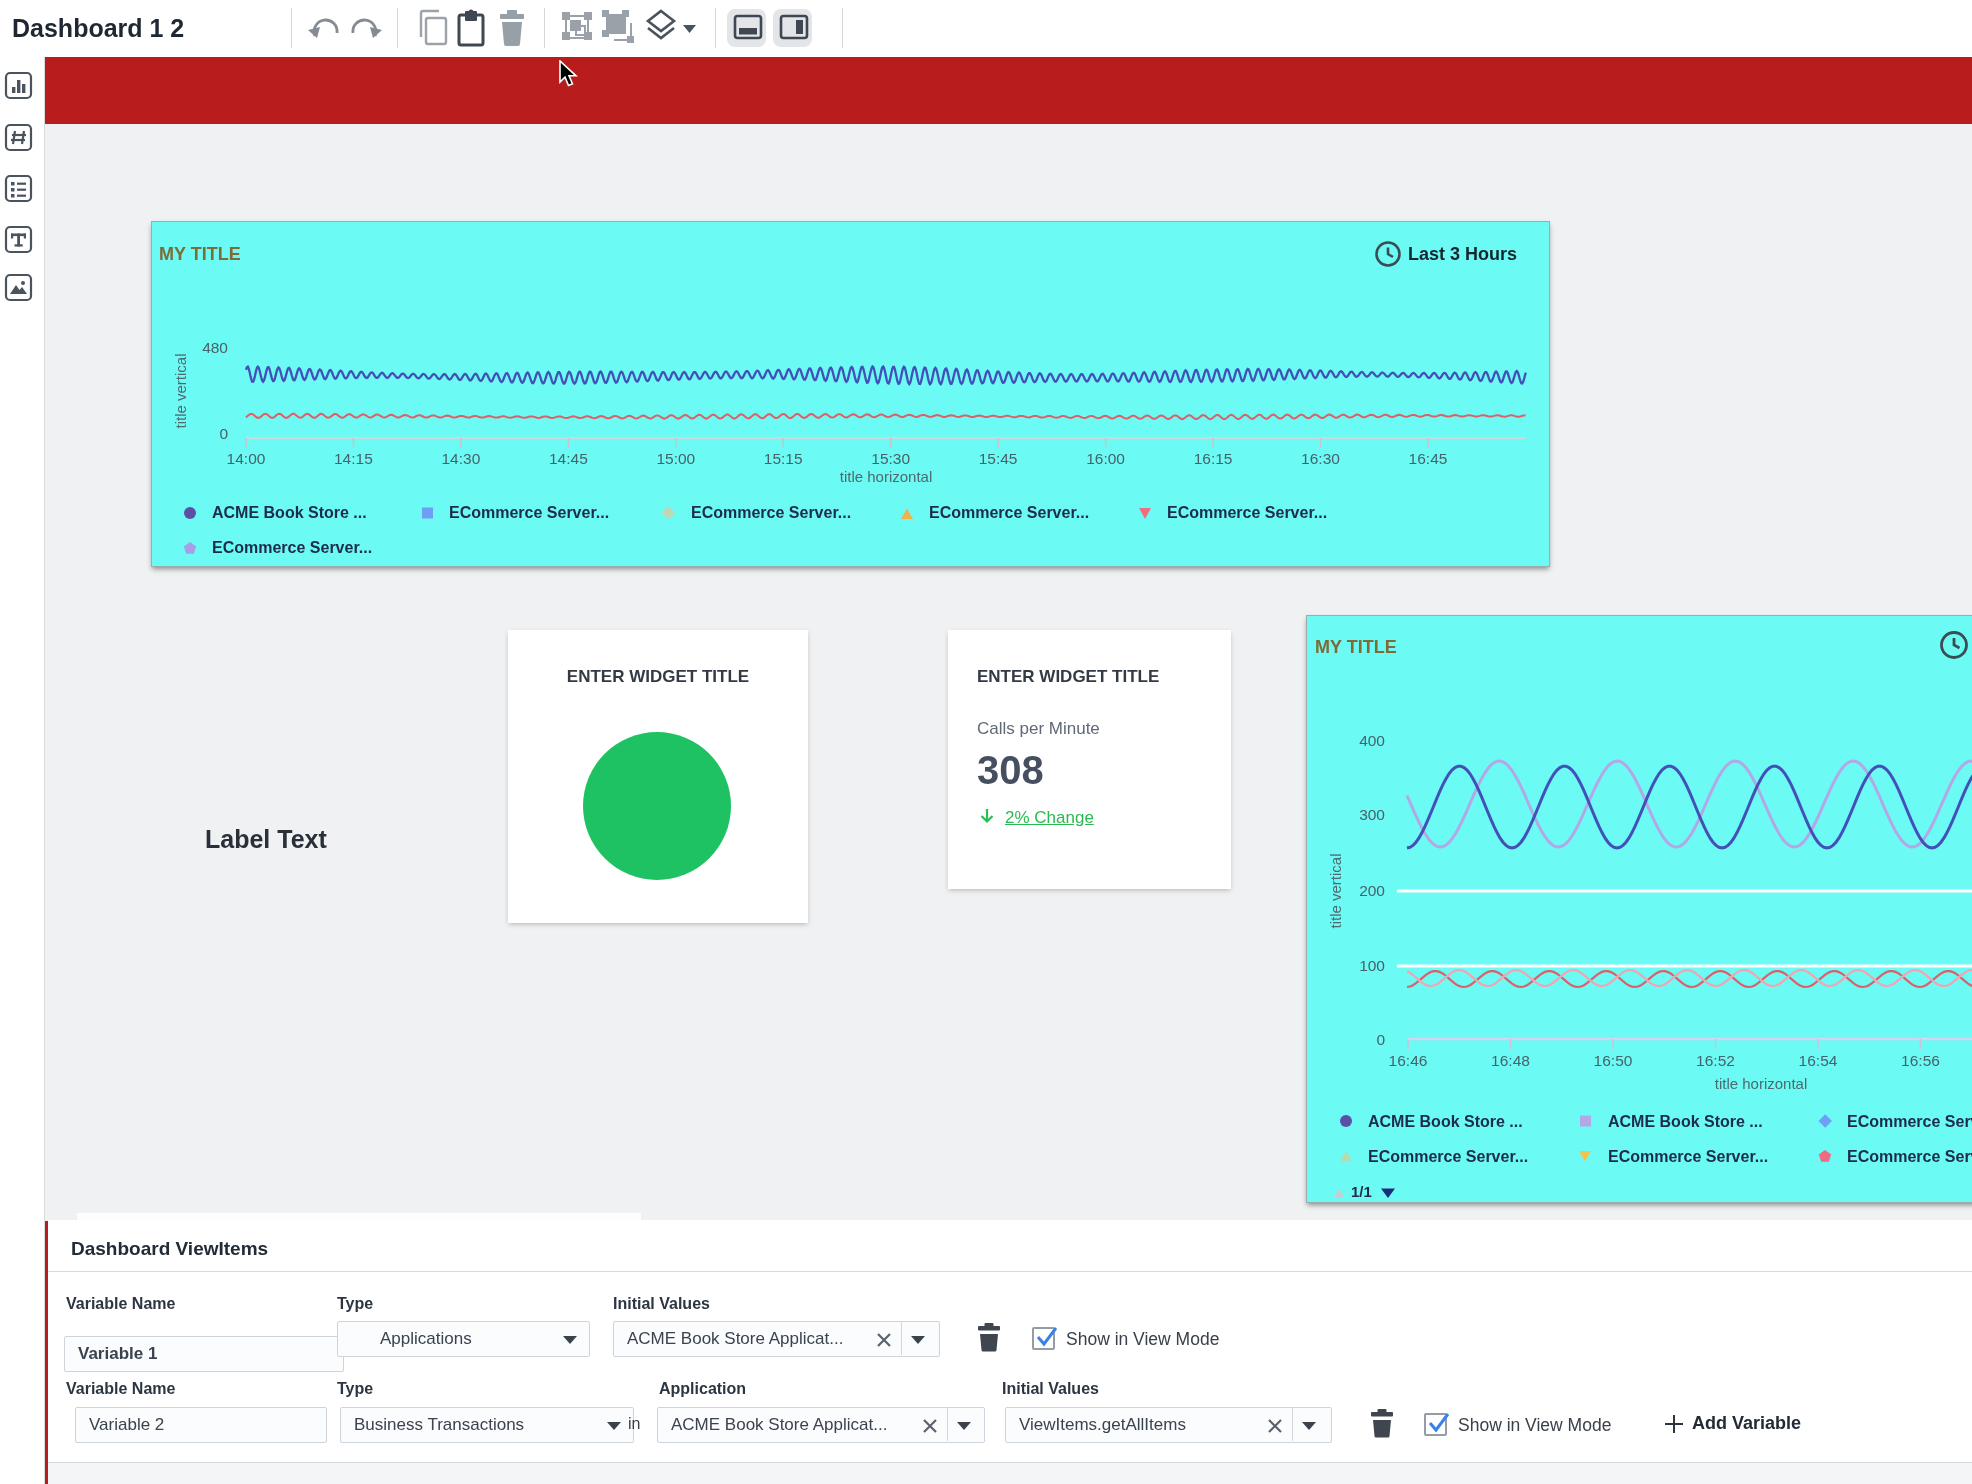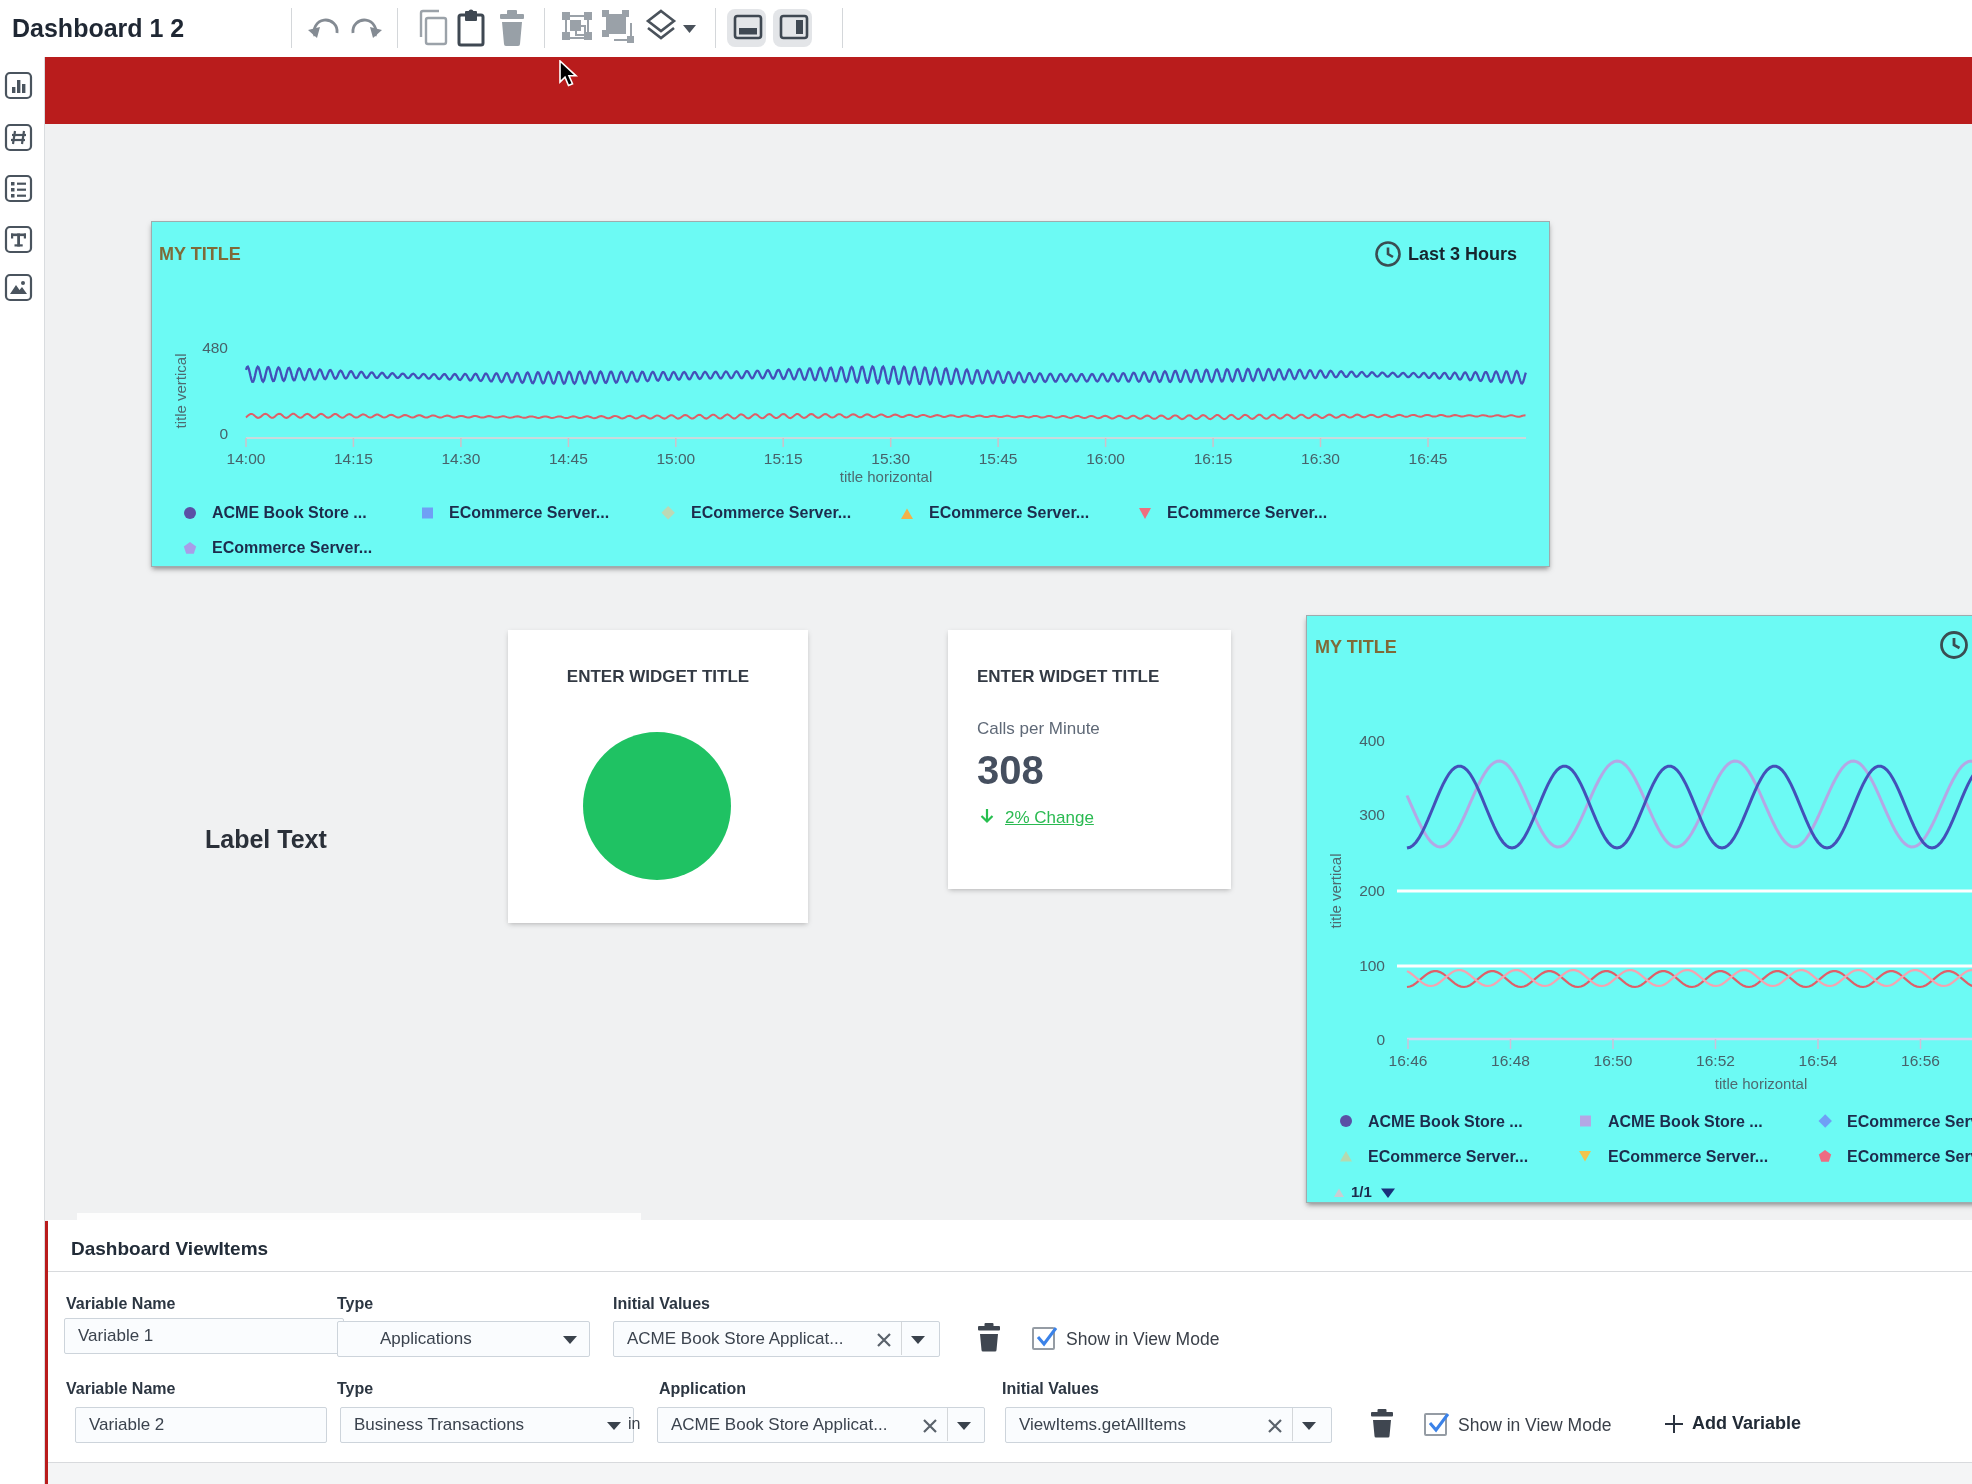--- a/index.html
+++ b/index.html
@@ -281,21 +281,21 @@
   </div>
 
   <div class="abs" style="left:48px;top:1220px;width:1924px;height:264px;background:#fff;">
     <div class="abs" style="left:23px;top:18px;font-size:19px;font-weight:bold;color:#222c38;">Dashboard ViewItems</div>
     <div class="abs" style="left:0;top:51px;width:1924px;height:1px;background:#d8dadd;"></div>
 
     <div class="plabel" style="left:18px;top:75px;">Variable Name</div>
     <div class="plabel" style="left:289px;top:75px;">Type</div>
     <div class="plabel" style="left:565px;top:75px;">Initial Values</div>
 
-    <div class="inp" style="left:16px;top:98px;width:280px;">Variable 1</div>
+    <div class="inp" style="left:16px;top:116px;width:280px;font-weight:bold;">Variable 1</div>
     <div class="inp" style="left:289px;top:101px;width:253px;padding-left:42px;">Applications
       <svg class="abs" style="right:12px;top:14px;" width="14" height="8" viewBox="0 0 14 8">
           <path d="M0,0 L14,0 L7,8 Z" fill="#3a424c"></path>
         </svg>
     </div>
     <div class="inp" style="left:565px;top:101px;width:327px;">ACME Book Store Applicat...
       <svg class="abs" style="left:262px;top:10px;" width="16" height="16" viewBox="0 0 16 16">
           <path d="M2,2 L14,14 M14,2 L2,14" stroke="#5a626b" stroke-width="2.2"></path>
         </svg>
       <div class="abs" style="left:287px;top:0;width:1px;height:33px;background:#d4d7da;"></div>

